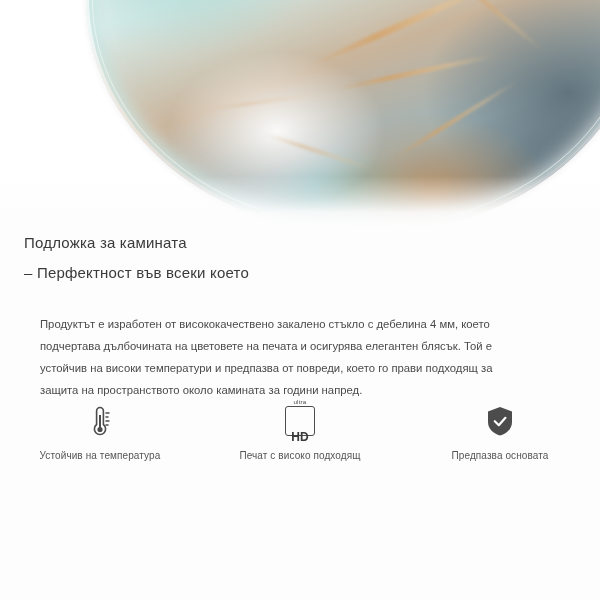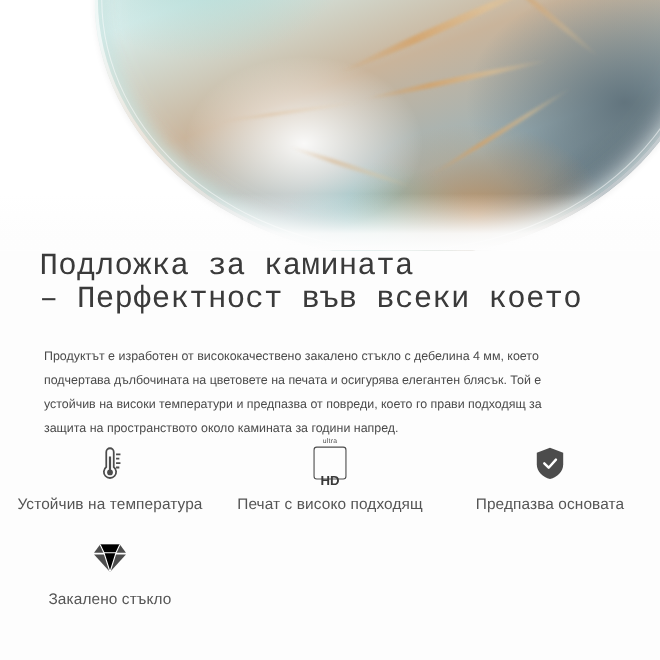--- a/index.html
+++ b/index.html
@@ -99,26 +99,26 @@
     pointer-events: none;
   }
 
   
   .content {
     position: absolute;
     left: 0; top: 228px;
     width: 600px;
   }
   .title {
-    font-family: Liberation Mono, monospace;
-    font-size: 28px;
+    font-family: Liberation Sans, sans-serif;
+    font-size: 15px;
     line-height: 30px;
     color: #3a3a3a;
     font-weight: 400;
-    padding: 0 36px;
+    padding: 0 24px;
     margin: 0;
     letter-spacing: .2px;
   }
   .title .line2 { display: block; }
 
   
   .body-copy {
     padding: 14px 36px 0 40px;
     font-size: 11.3px;
     line-height: 22px;
@@ -144,21 +144,21 @@
   }
   .feature-ico {
     height: 46px;
     display: flex;
     align-items: center;
     justify-content: center;
     color: #4c4c4c;
   }
   .feature-label {
     margin-top: 6px;
-    font-size: 14px;
+    font-size: 10px;
     color: #555555;
     text-align: center;
     letter-spacing: .1px;
   }
   .ultra-hd {
     width: 30px;
     height: 30px;
     border: 1.6px solid #4c4c4c;
     border-radius: 3px;
     display: flex;
@@ -233,32 +233,17 @@
     <div class="feature">
       <div class="feature-ico">
         <svg width="34" height="40" viewBox="0 0 34 40" fill="none">
           <path d="M17 6 L29 10.5 V21 C29 28 23.5 32.6 17 34.5 C10.5 32.6 5 28 5 21 V10.5 Z" fill="#4c4c4c"></path>
           <path d="M11.8 20.2 l4 4 6.6 -7.4" stroke="#ffffff" stroke-width="2.2" stroke-linecap="round" stroke-linejoin="round" fill="none"></path>
         </svg>
       </div>
       <div class="feature-label">Предпазва основата</div>
     </div>
 
-    <div class="feature">
-      <div class="feature-ico">
-        <svg width="36" height="40" viewBox="0 0 36 40">
-          <g fill="#4c4c4c">
-            <path d="M18 33 L3.5 17 H32.5 Z"></path>
-            <path d="M9 8 H27 L32.5 15.5 H3.5 Z"></path>
-          </g>
-          <g stroke="#ffffff" stroke-width="1">
-            <path d="M9 8 L12.5 15.5 L18 33 L23.5 15.5 L27 8"></path>
-            <path d="M12.5 15.5 H23.5"></path>
-          </g>
-        </svg>
-      </div>
-      <div class="feature-label">Закалено стъкло</div>
-    </div>
 
 
 
   </div>
 </div>
 
 </body></html>

